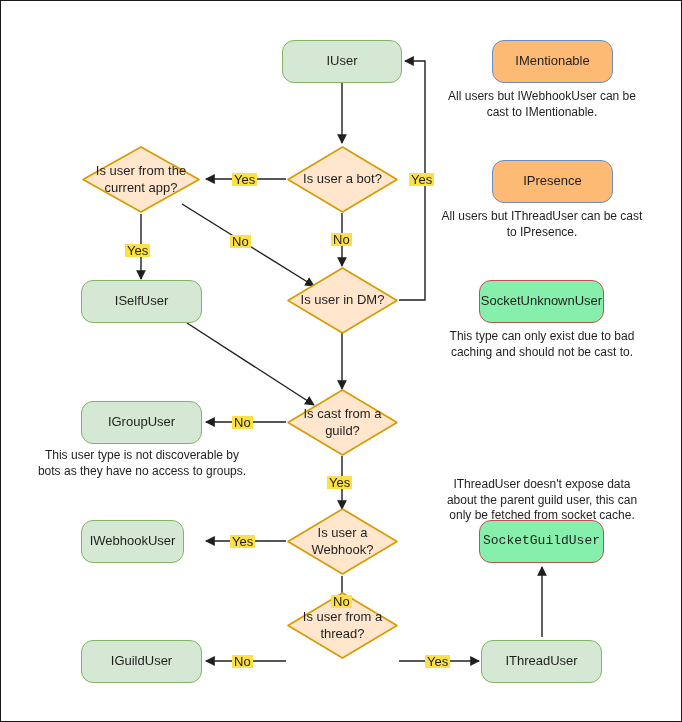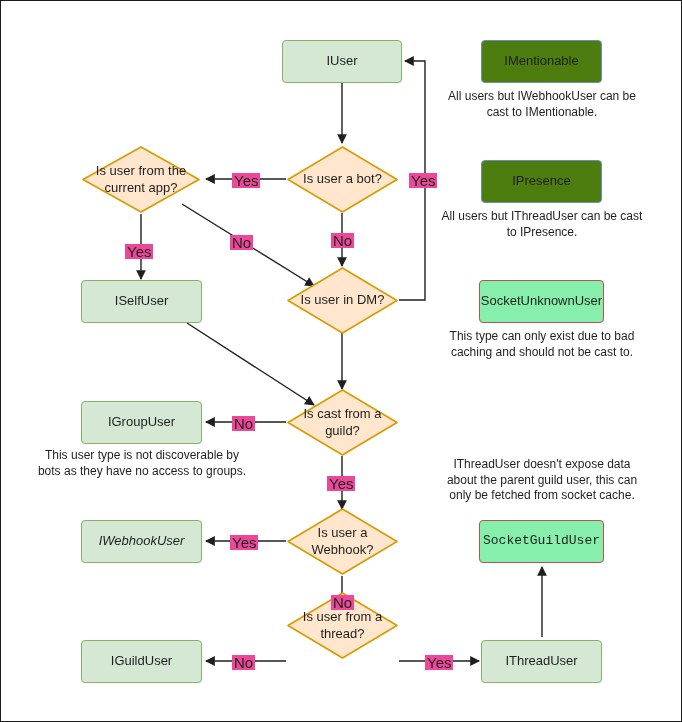--- a/index.html
+++ b/index.html
@@ -32,31 +32,32 @@
     box-sizing: border-box;
     display: flex;
     align-items: center;
     justify-content: center;
     text-align: center;
     font-size: 13px;
     color: #1f1f1f;
     line-height: 1.25;
   }
   .rect {
-    border-radius: 4px;
+    border-radius: 12px;
     border-width: 1.3px;
     border-style: solid;
   }
   .green {
     background: #d5e8d4;
     border-color: #82b366;
   }
   .blue {
-    background: #4d7c0f;
+    background: #fdba74;
     border-color: #6c8ebf;
+    margin-left: 11px;
   }
   .red {
     background: #86efac;
     border-color: #b85450;
     align-items: center;
   }
   .diamond-wrap {
     position: absolute;
   }
   .diamond-wrap svg {
@@ -82,23 +83,23 @@
   }
   .note {
     position: absolute;
     text-align: center;
     font-size: 12px;
     color: #1f1f1f;
     line-height: 1.3;
   }
   .edge-label {
     position: absolute;
-    font-size: 15px;
-    color: #1f1f1f;
-    background: #ec4899;
+    font-size: 13px;
+    color: #1f1f1f;
+    background: #fde047;
     padding: 0 2px;
     line-height: 1;
     white-space: nowrap;
   }
 </style>
 </head>
 <body>
 
 <div id="canvas">
 
@@ -182,21 +183,21 @@
     <span>IGroupUser</span>
   </div>
 
   <div class="diamond-wrap" style="left:285px; top:506px; width:113px; height:69px;">
     <svg width="113" height="69" viewBox="0 0 113 69">
       <path d="M 56.5 2 L 111 34.5 L 56.5 67 L 2 34.5 Z" fill="#ffe6cc" stroke="#d79b00" stroke-width="1.6" stroke-linejoin="round"></path>
     </svg>
     <div class="diamond-label">Is user a Webhook?</div>
   </div>
 
-  <div class="node rect green" style="left:80px; top:519px; width:121px; height:43px;font-style:italic;">
+  <div class="node rect green" style="left:80px; top:519px; width:103px; height:43px;">
     <span>IWebhookUser</span>
   </div>
 
   <div class="diamond-wrap" style="left:285px; top:590px; width:113px; height:69px;">
     <svg width="113" height="69" viewBox="0 0 113 69">
       <path d="M 56.5 2 L 111 34.5 L 56.5 67 L 2 34.5 Z" fill="#ffe6cc" stroke="#d79b00" stroke-width="1.6" stroke-linejoin="round"></path>
     </svg>
     <div class="diamond-label">Is user from a thread?</div>
   </div>
 
@@ -222,21 +223,21 @@
     <span>All users but IThreadUser can be cast to IPresence.</span>
   </div>
 
   <div class="node rect red" style="left:478px; top:279px; width:125px; height:43px;">
     <span>SocketUnknownUser</span>
   </div>
   <div class="note" style="left:437px; top:328px; width:208px;">
     <span>This type can only exist due to bad caching and should not be cast to.</span>
   </div>
 
-  <div class="note" style="left:437px; top:456px; width:208px;">
+  <div class="note" style="left:437px; top:476px; width:208px;">
     <span>IThreadUser doesn't expose data about the parent guild user, this can only be fetched from socket cache.</span>
   </div>
   <div class="node rect red" style="left:478px; top:519px; width:125px; height:43px;font-family:Liberation Mono, monospace;">
     <span>SocketGuildUser</span>
   </div>
 
   <div class="note" style="left:36px; top:447px; width:210px;">
     <span>This user type is not discoverable by bots as they have no access to groups.</span>
   </div>
 

